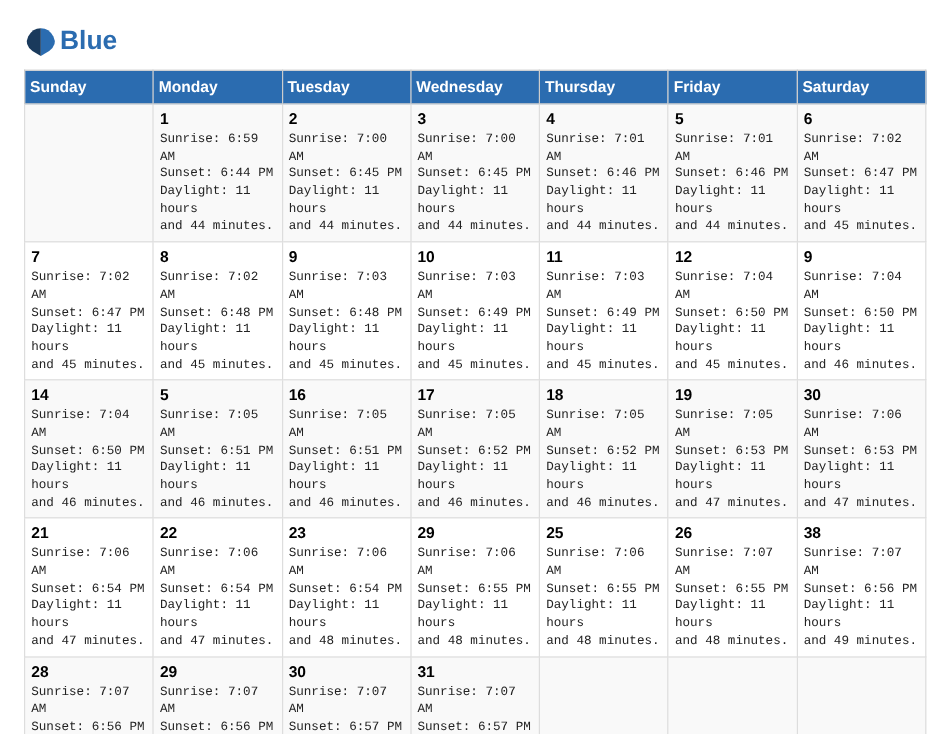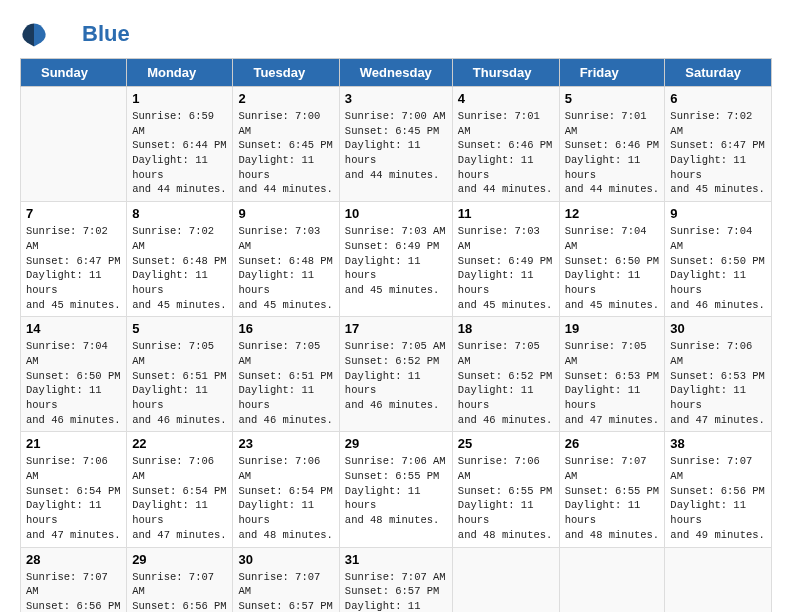--- a/index.html
+++ b/index.html
@@ -38,21 +38,21 @@
       color: #444;
     }
     table {
       width: 100%;
       border-collapse: collapse;
       font-size: 11px;
     }
     thead tr th {
       background-color: #2b6cb0;
       color: white;
-      padding: 6px 20px;
+      padding: 6px 4px;
       text-align: left;
       font-size: 13px;
       font-weight: bold;
       border: 1px solid #ccc;
     }
     tbody tr td {
       border: 1px solid #ddd;
       padding: 4px 5px;
       vertical-align: top;
       min-height: 80px;
@@ -81,21 +81,21 @@
 <body>
 
 <div class="header">
   <div class="logo">
     <svg class="logo-icon" viewBox="0 0 40 40" xmlns="http://www.w3.org/2000/svg">
       <path d="M20 5 Q30 5 35 15 Q40 25 30 32 L20 38 L20 5Z" fill="#2b6cb0"></path>
       <path d="M20 5 Q10 5 5 15 Q0 25 10 32 L20 38 L20 5Z" fill="#1a3a5c"></path>
     </svg>
     <div>
       <div style="font-size:22px;font-weight:bold;line-height:1.1;">
-        <span style="color:#2b6cb0;margin-left:32px;">Blue</span>
+        <span style="color:#2b6cb0;">Blue</span>
       </div>
     </div>
   </div>
   <div class="title-block">
     <div class="month-title"></div>
     <div class="subtitle"></div>
   </div>
 </div>
 
 <table>

